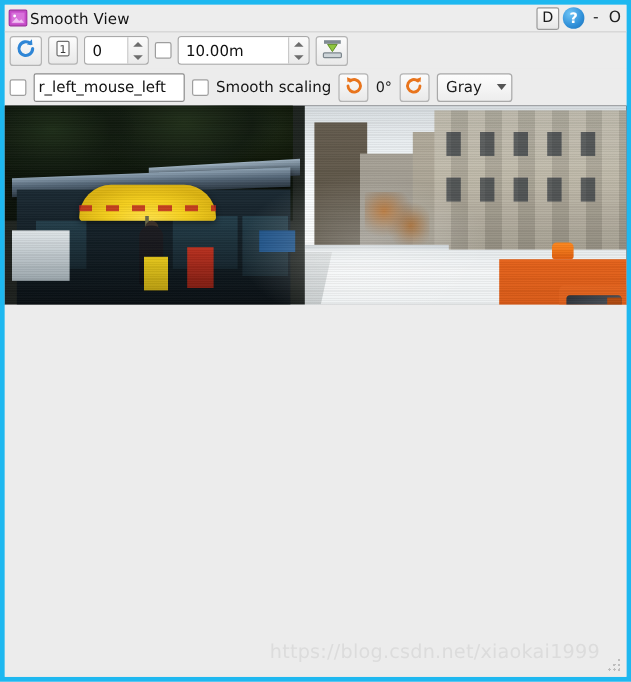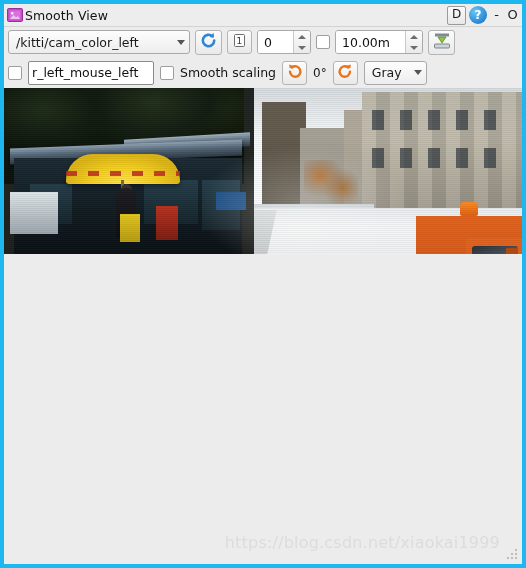--- a/index.html
+++ b/index.html
@@ -159,21 +159,21 @@
     height: 24px;
     box-sizing: border-box;
     border: 1px solid #a9a9a9;
     border-radius: 3px;
     background: #ffffff;
     display: flex;
     align-items: stretch;
     overflow: hidden;
   }
   #index-spin { width: 54px; }
-  #range-spin { width: 88px; }
+  #range-spin { width: 110px; }
   .spin .sval {
     flex: 1 1 auto;
     display: flex;
     align-items: center;
     padding-left: 6px;
     font-size: 12.5px;
     color: #111;
     background: #fff;
   }
   .spin .sbtns {
@@ -475,24 +475,20 @@
     <div class="tb-right">
       <div class="tb-btn-d">D</div>
       <div class="help-icon">?</div>
       <div class="wc">-</div>
       <div class="wc">O</div>
     </div>
   </div>
 
   <div class="toolbar" id="toolbar1">
 
-    <div class="combo" id="topic-combo">
-      <span class="ctext">/kitti/cam_color_left</span>
-      <span class="caret"></span>
-    </div>
 
     <div class="tbtn" id="refresh-btn">
       <span>
         <svg width="17" height="17" viewBox="0 0 17 17">
           <path d="M14.2 8.5a5.7 5.7 0 1 1-1.9-4.25" fill="none" stroke="#2f86d6" stroke-width="2.6" stroke-linecap="round"></path>
           <path d="M13.6 0.8 L14.0 5.4 L9.4 5.0 Z" fill="#2f86d6"></path>
         </svg>
       </span>
     </div>
 

